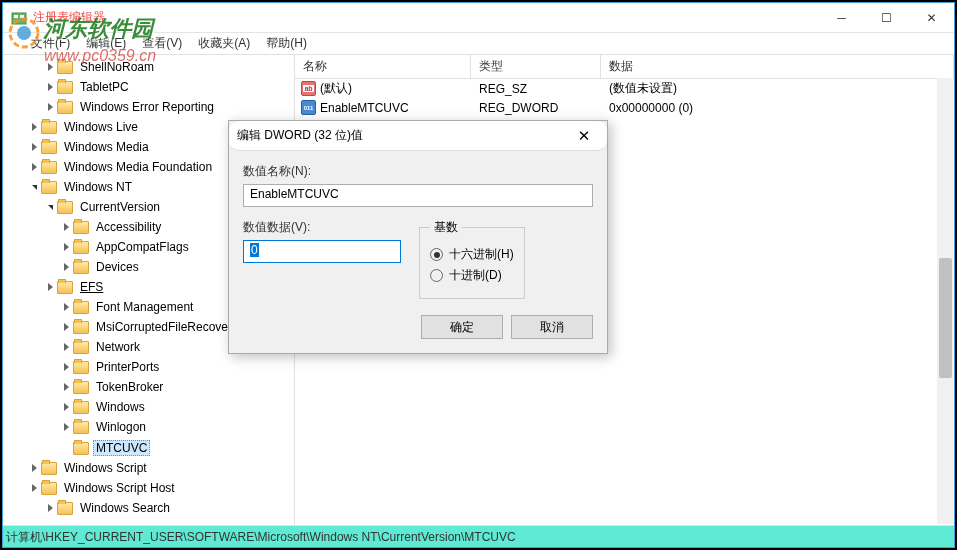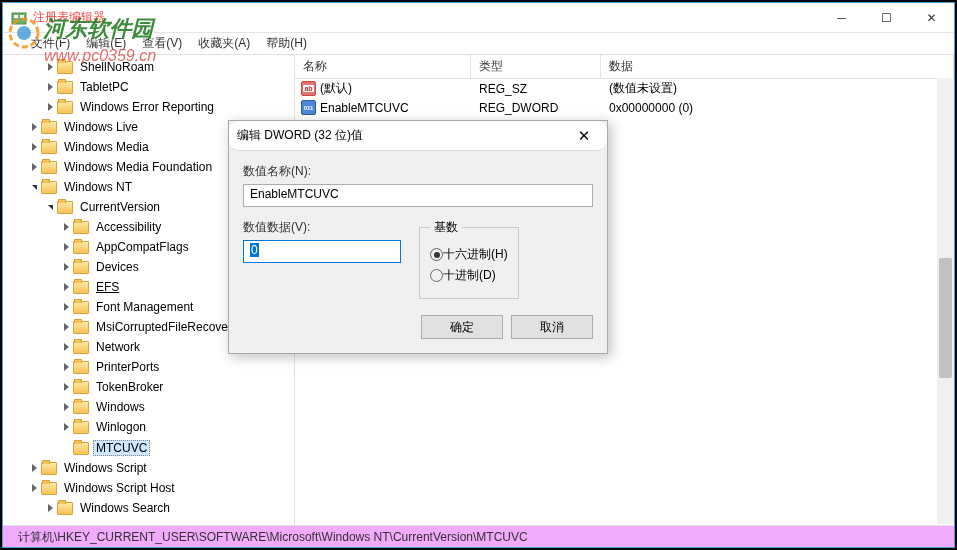--- a/index.html
+++ b/index.html
@@ -37,38 +37,38 @@
 .list-body { flex: 1; }
 .list-row { display: flex; height: 19px; align-items: center; }
 .list-row .c1 { width: 176px; padding-left: 6px; display: flex; align-items: center; gap: 4px; }
 .list-row .c2 { width: 130px; padding-left: 8px; }
 .list-row .c3 { flex: 1; padding-left: 8px; }
 .val-icon { width: 15px; height: 15px; border-radius: 2px; display: flex; align-items: center; justify-content: center; font-size: 8px; color: #fff; font-weight: bold; }
 .val-icon.sz { background: #e57373; border: 1px solid #c94444; }
 .val-icon.sz::after { content:"ab"; color:#b33; background:#fff; font-size:7px; padding:0 1px; border-radius:1px; }
 .val-icon.dw { background: #4a88d6; border: 1px solid #2a5fa3; }
 .val-icon.dw::after { content:"011"; font-size:6px; }
-.statusbar { height: 22px; border-top: 1px solid #e1e1e1; padding: 3px 15px; background: #f0abfc; color: #333; }
+.statusbar { height: 22px; border-top: 1px solid #e1e1e1; padding: 3px 3px; background: #5eead4; color: #333; }
 .scrollbar-v { position: absolute; right: 3px; top: 78px; bottom: 26px; width: 17px; background: #f0f0f0; }
 .scrollbar-v .thumb { position: absolute; left: 2px; right: 2px; top: 180px; height: 120px; background: #c1c1c1; border-radius: 2px; }
 
 .dialog { position: absolute; top: 120px; left: 228px; width: 380px; background: #f0f0f0; border: 1px solid #aaa; box-shadow: 3px 3px 12px rgba(0,0,0,0.25); z-index: 20; }
 .dialog .dlg-title { height: 30px; display: flex; align-items: center; padding: 13px 8px; background: #fff; border-bottom: 1px solid #ddd; border-radius: 10px; }
 .dialog .dlg-title span { flex: 1; }
 .dialog .dlg-close { width: 30px; height: 28px; display:flex; align-items:center; justify-content:center; font-size: 15px; }
 .dialog .dlg-body { padding: 12px 14px 14px; }
 .dialog .fld-label { margin-bottom: 4px; color: #333; }
 .dialog .fld-input { width: 100%; height: 23px; border: 1px solid #abadb3; padding: 2px 6px; background: #fff; margin-bottom: 12px; }
 .dialog .row2 { display: flex; gap: 18px; align-items: flex-start; }
 .dialog .val-col { width: 158px; }
 .dialog .val-input { width: 100%; height: 23px; border: 1px solid #0078d7; padding: 2px 6px; background: #fff; }
 .dialog .val-input .sel { background: #0078d7; color: #fff; padding: 0 1px; }
 .dialog fieldset { border: 1px solid #ccc; padding: 6px 10px 10px; }
 .dialog fieldset legend { padding: 0 4px; }
-.dialog .radio-row { display: flex; align-items: center; margin: 4px 0; }
+.dialog .radio-row { display: flex; align-items: center; gap: 6px; margin: 4px 0; }
 .dialog .radio { width: 13px; height: 13px; border: 1px solid #666; border-radius: 50%; display:flex; align-items:center; justify-content:center; }
 .dialog .radio.checked::after { content:""; width:6px; height:6px; background:#333; border-radius:50%; }
 .dialog .dlg-buttons { display:flex; justify-content:flex-end; gap: 8px; margin-top: 16px; }
 .dialog .btn { width: 82px; height: 24px; background: #e1e1e1; border: 1px solid #adadad; display:flex; align-items:center; justify-content:center; }
 </style>
 </head>
 <body>
 
 <div class="watermark">
   <div>
@@ -178,21 +178,21 @@
             </div>
           </li>
           <li>
             <div class="node" style="padding-left: 56px;">
               <span class="tw closed"></span>
               <span class="folder-icon"></span>
               <span class="label">Devices</span>
             </div>
           </li>
           <li>
-            <div class="node" style="padding-left: 56px; text-decoration: underline;">
+            <div class="node" style="padding-left: 40px; text-decoration: underline;">
               <span class="tw closed"></span>
               <span class="folder-icon"></span>
               <span class="label">EFS</span>
             </div>
           </li>
           <li>
             <div class="node" style="padding-left: 56px;">
               <span class="tw closed"></span>
               <span class="folder-icon"></span>
               <span class="label">Font Management</span>

